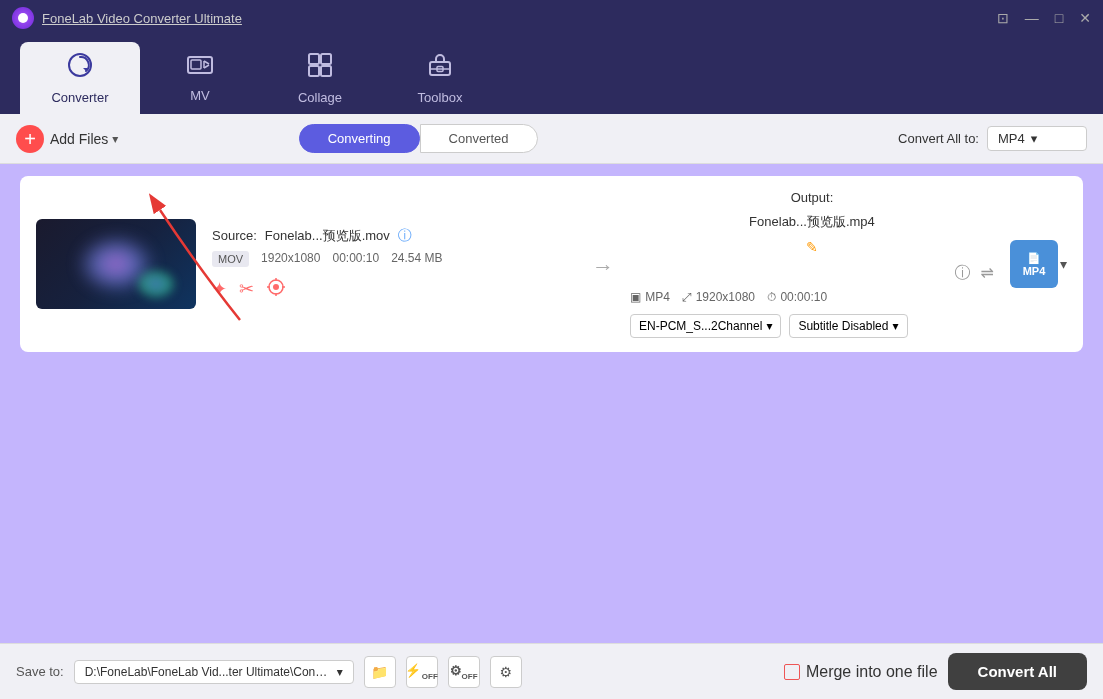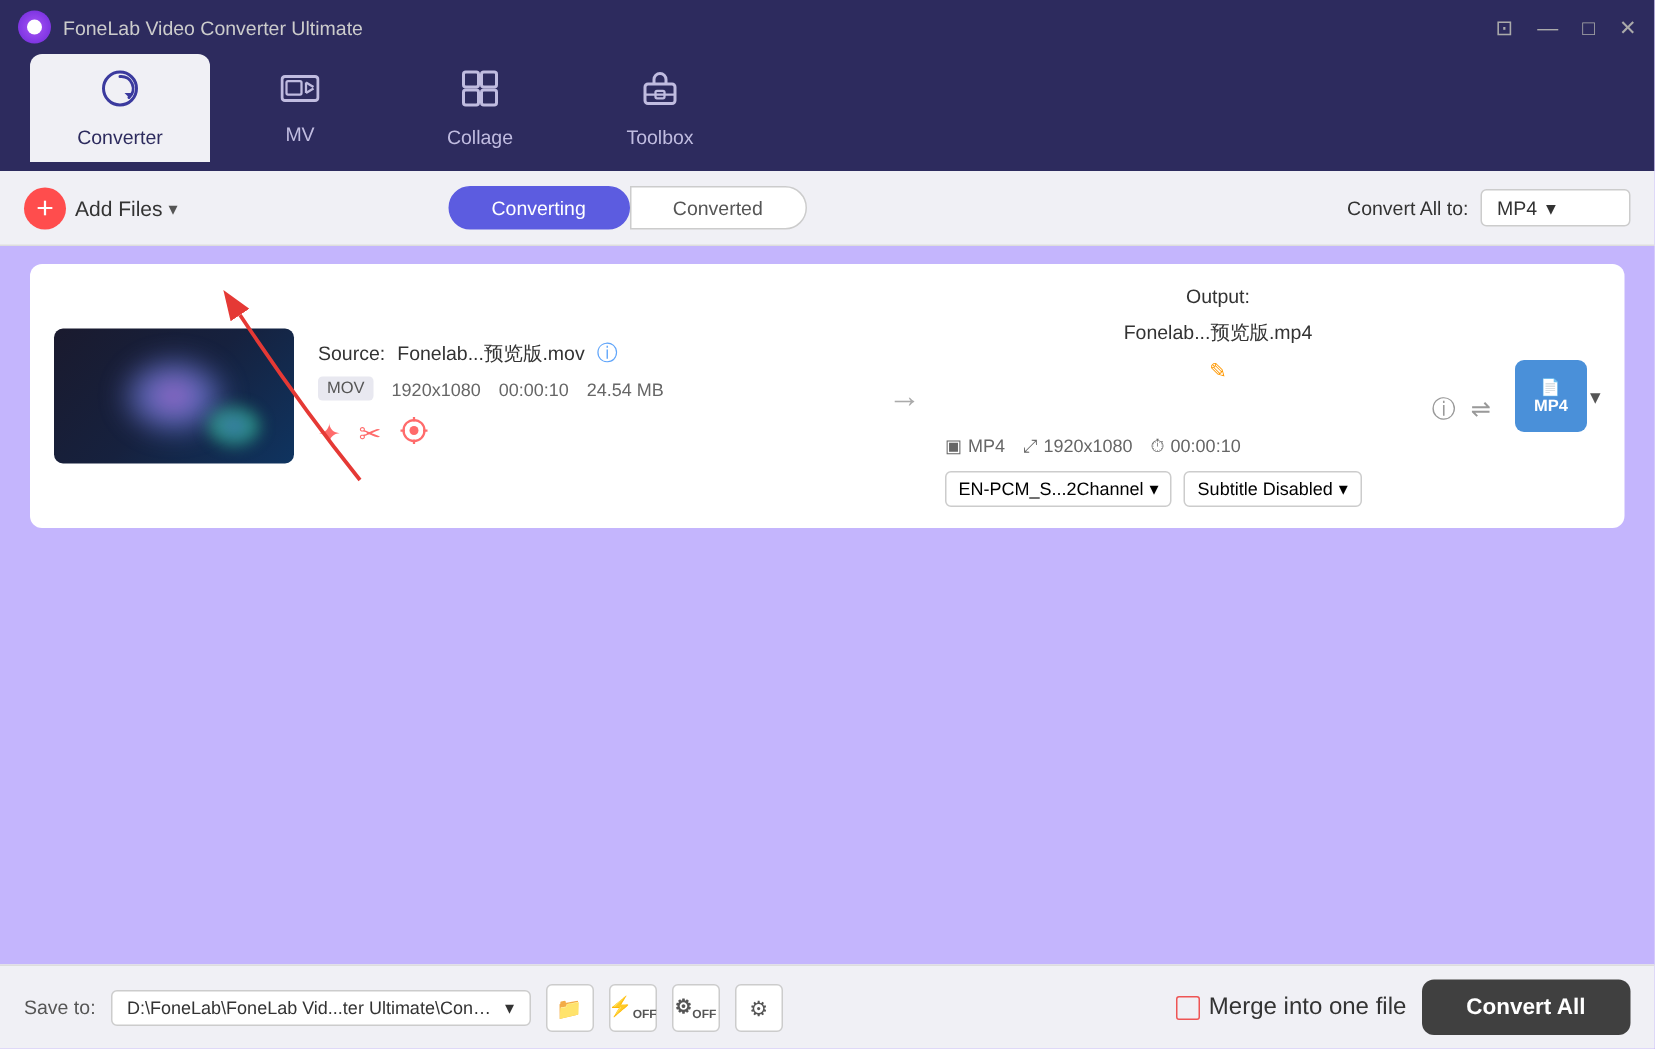--- a/index.html
+++ b/index.html
@@ -37,38 +37,39 @@
     }
     .app-logo-inner {
       width: 10px;
       height: 10px;
       background: #fff;
       border-radius: 50%;
     }
     .title-bar-text {
       color: #ccc;
       font-size: 13px;
+      text-decoration: underline;
     }
     .title-bar-controls {
       display: flex;
       gap: 16px;
       align-items: center;
     }
     .title-bar-controls span {
       color: #aaa;
       font-size: 14px;
       cursor: pointer;
     }
 
     
     .nav-bar {
       background: #2d2b5e;
       display: flex;
       height: 78px;
-      align-items: flex-start;
+      align-items: flex-end;
       padding: 0 20px;
     }
     .nav-tab {
       display: flex;
       flex-direction: column;
       align-items: center;
       justify-content: center;
       width: 120px;
       height: 72px;
       cursor: pointer;
@@ -231,21 +232,21 @@
       font-size: 13px;
       color: #333;
     }
     .source-info-icon {
       color: #60a5fa;
       font-size: 14px;
       cursor: pointer;
     }
     .meta-row {
       display: flex;
-      align-items: flex-end;
+      align-items: flex-start;
       gap: 12px;
       font-size: 12px;
       color: #666;
     }
     .meta-badge {
       background: #e8e8f0;
       border-radius: 3px;
       padding: 2px 6px;
       font-size: 11px;
       color: #555;

